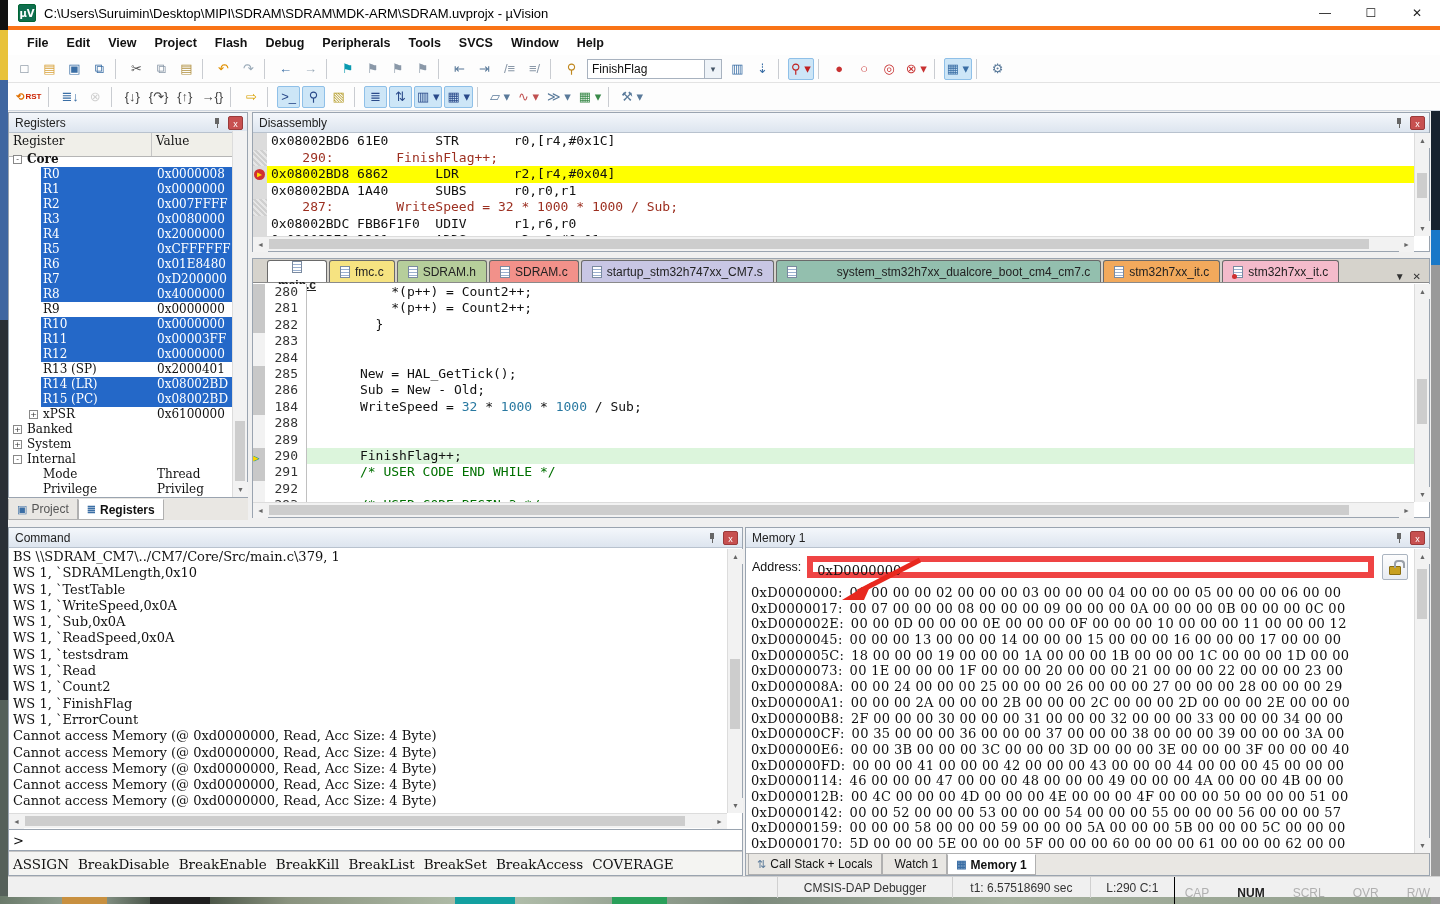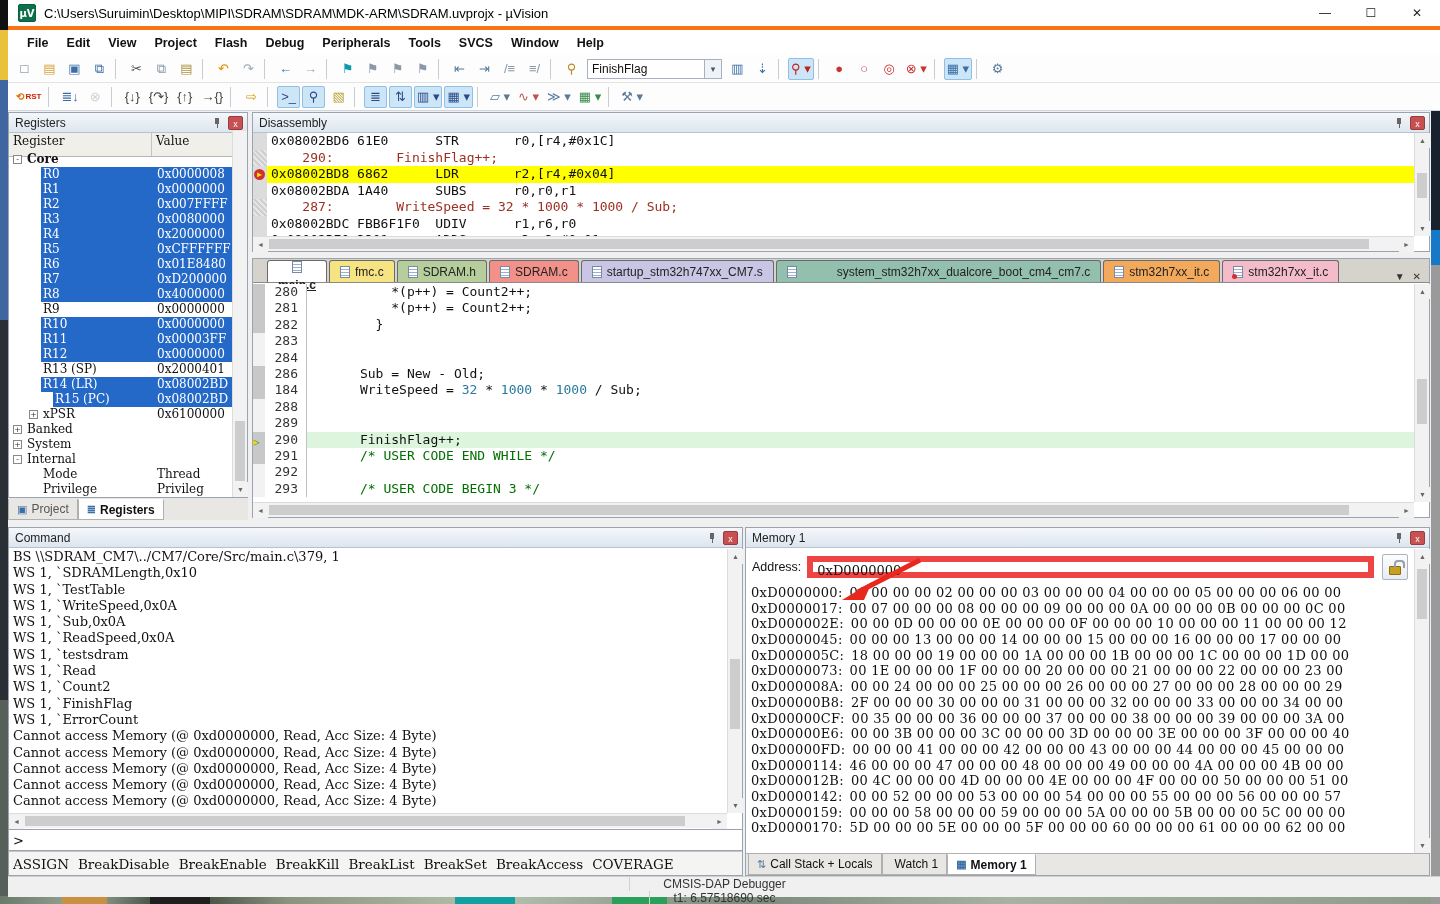--- a/index.html
+++ b/index.html
@@ -129,21 +129,21 @@
   .lockicon{width:12px;height:9px;background:#c8a020;border:1px solid #8a6d10;border-radius:1px;position:relative;margin-top:6px;}
   .lockicon::before{content:"";position:absolute;top:-7px;left:4px;width:7px;height:6px;border:2px solid #9aa0a8;border-bottom:none;border-radius:4px 4px 0 0;}
   #mem-rows{position:absolute;left:0;top:57px;right:15px;bottom:22px;overflow:hidden;background:#fff;font-family:"DejaVu Serif",serif;font-size:13px;letter-spacing:.3px;}
   .mem-row{height:15.7px;line-height:15.7px;white-space:pre;padding-left:5px;display:flex;}
   .mem-addr{flex:none;}
   .mem-bytes{padding-left:7px;}
   #mem-vsb{top:21px;bottom:22px;right:0;}
   #mem-tabs{position:absolute;left:0;bottom:0;right:0;height:22px;background:#e9e7e3;display:flex;align-items:flex-end;padding-left:2px;border-top:1px solid #b0b0b0;}
   #annot-arrow{position:absolute;left:790px;top:548px;width:160px;height:60px;pointer-events:none;z-index:5;}
   
-  #statusbar{position:absolute;left:8px;top:876px;width:1432px;height:21px;background:#f0f0f0;border-top:1px solid #cfcfcf;display:flex;align-items:center;font-size:12px;color:#333;flex-direction:column;}
+  #statusbar{position:absolute;left:8px;top:876px;width:1432px;height:21px;background:#f0f0f0;border-top:1px solid #cfcfcf;display:flex;font-size:12px;color:#333;}
   .st-cell{border-left:1px solid #d0d0d0;height:21px;display:flex;align-items:center;justify-content:center;padding:0 10px;}
   #st-spacer{width:845px;border:none;}
   #st-debugger{width:190px;}
   #st-time{width:150px;}
   #st-pos{width:90px;}
   #st-toggles{display:flex;gap:20px;border-left:1px solid #000000;padding:16px 6px;height:21px;align-items:center;}
   .st-tg{color:#b0b0b0;padding:0 4px;}
   .st-tg.on{color:#222;font-weight:bold;}
 </style>
 </head>
@@ -394,21 +394,21 @@
           <span class="reg-val">0x2000401</span>
         </div>
         <div class="reg-row sel">
           <span class="reg-name" style="padding-left: 20px;">
             <span class="expbox"></span>
             <span class="reg-label">R14 (LR)</span>
           </span>
           <span class="reg-val">0x08002BD</span>
         </div>
         <div class="reg-row sel">
-          <span class="reg-name" style="padding-left: 32px;">
+          <span class="reg-name" style="padding-left: 20px;">
             <span class="expbox"></span>
             <span class="reg-label">R15 (PC)</span>
           </span>
           <span class="reg-val">0x08002BD</span>
         </div>
         <div class="reg-row">
           <span class="reg-name" style="padding-left: 20px;">
             <span class="expbox show">+</span>
             <span class="reg-label">xPSR</span>
           </span>
@@ -581,20 +581,25 @@
         </div>
         <div class="ed-line">
           <span class="ed-blk"></span>
           <span class="ed-num">283</span>
           <span class="ed-code"><span></span></span>
         </div>
         <div class="ed-line">
           <span class="ed-blk"></span>
           <span class="ed-num">284</span>
           <span class="ed-code"><span></span></span>
+        </div>
+        <div class="ed-line has-g">
+          <span class="ed-blk"></span>
+          <span class="ed-num">285</span>
+          <span class="ed-code"><span>      New = HAL_GetTick();</span></span>
         </div>
         <div class="ed-line has-g">
           <span class="ed-blk"></span>
           <span class="ed-num">286</span>
           <span class="ed-code"><span>      Sub = New - Old;</span></span>
         </div>
         <div class="ed-line has-g">
           <span class="ed-blk"></span>
           <span class="ed-num">184</span>
           <span class="ed-code"><span>      WriteSpeed = </span><span class="seg-n">32</span><span> * </span><span class="seg-n">1000</span><span> * </span><span class="seg-n">1000</span><span> / Sub;</span></span>
@@ -735,20 +740,24 @@
         </div>
         <div class="mem-row">
           <span class="mem-addr">0xD0000073:</span>
           <span class="mem-bytes">00 1E 00 00 00 1F 00 00 00 20 00 00 00 21 00 00 00 22 00 00 00 23 00</span>
         </div>
         <div class="mem-row">
           <span class="mem-addr">0xD000008A:</span>
           <span class="mem-bytes">00 00 24 00 00 00 25 00 00 00 26 00 00 00 27 00 00 00 28 00 00 00 29</span>
         </div>
         <div class="mem-row">
+          <span class="mem-addr">0xD00000A1:</span>
+          <span class="mem-bytes">00 00 00 2A 00 00 00 2B 00 00 00 2C 00 00 00 2D 00 00 00 2E 00 00 00</span>
+        </div>
+        <div class="mem-row">
           <span class="mem-addr">0xD00000B8:</span>
           <span class="mem-bytes">2F 00 00 00 30 00 00 00 31 00 00 00 32 00 00 00 33 00 00 00 34 00 00</span>
         </div>
         <div class="mem-row">
           <span class="mem-addr">0xD00000CF:</span>
           <span class="mem-bytes">00 35 00 00 00 36 00 00 00 37 00 00 00 38 00 00 00 39 00 00 00 3A 00</span>
         </div>
         <div class="mem-row">
           <span class="mem-addr">0xD00000E6:</span>
           <span class="mem-bytes">00 00 3B 00 00 00 3C 00 00 00 3D 00 00 00 3E 00 00 00 3F 00 00 00 40</span>

